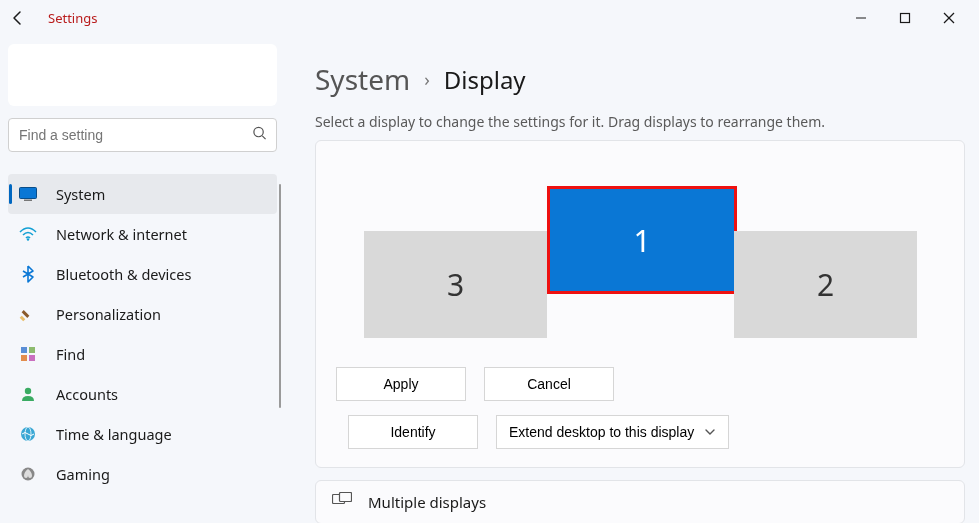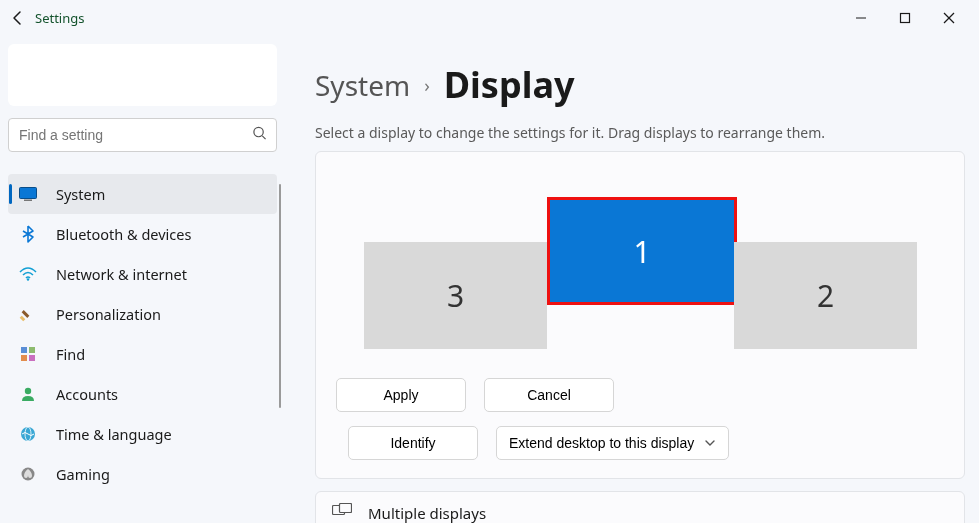--- a/index.html
+++ b/index.html
@@ -18,23 +18,23 @@
   align-items: center;
   padding: 0 4px;
 }
 .titlebar .back {
   width: 28px; height: 28px;
   display: flex; align-items: center; justify-content: center;
   cursor: pointer;
   border-radius: 4px;
 }
 .titlebar .title {
-  margin-left: 3px;
+  margin-left: 16px;
   font-size: 13px;
-  color: #14532d;
+  color: #b91c1c;
 }
 .win-controls {
   margin-left: auto;
   display: flex;
   gap: 24px;
   padding-right: 16px;
 }
 .win-controls span {
   width: 20px; height: 28px;
   display: flex; align-items: center; justify-content: center;
@@ -129,22 +129,22 @@
 .breadcrumb .crumb-parent {
   font-size: 28px;
   font-weight: 400;
   color: #555;
 }
 .breadcrumb .chev {
   color: #777;
   font-size: 18px;
 }
 .breadcrumb .crumb-current {
-  font-size: 36px;
-  font-weight: 700;
+  font-size: 24px;
+  font-weight: 400;
 }
 .subtitle {
   color: #5a5a5a;
   font-size: 14px;
   margin-bottom: 9px;
 }
 .arrange-card {
   background: #fbfbfd;
   border: 1px solid #e2e4e8;
   border-radius: 6px;
@@ -174,21 +174,21 @@
   display: flex;
   gap: 18px;
   margin-top: 8px;
 }
 .btn {
   height: 34px;
   min-width: 130px;
   padding: 0 16px;
   background: #fff;
   border: 1px solid #d6d6d6;
-  border-radius: 5px;
+  border-radius: 0;
   font-size: 14px;
   cursor: pointer;
   display: flex;
   align-items: center;
   justify-content: center;
   gap: 10px;
 }
 .dropdown {
   min-width: 226px;
   justify-content: space-between;
@@ -257,34 +257,34 @@
         <span class="icon">
             <svg width="18" height="14" viewBox="0 0 18 14">
               <rect x="0.5" y="0.5" width="17" height="11" rx="1" fill="#0a77d5" stroke="#0a4d88"></rect>
               <rect x="5" y="12.5" width="8" height="1.5" fill="#777"></rect>
             </svg>
           </span>
         <span>System</span>
       </div>
       <div class="nav-item">
         <span class="icon">
-            <svg width="14" height="18" viewBox="0 0 14 18">
-              <path d="M7 1 L7 17 L12 12 L2 6 M7 1 L12 6 L2 12" stroke="#0a77d5" stroke-width="1.6" fill="none" stroke-linejoin="round"></path>
-            </svg>
-          </span>
-        <span>Bluetooth &amp; devices</span>
-      </div>
-      <div class="nav-item">
-        <span class="icon">
             <svg width="18" height="14" viewBox="0 0 18 14">
               <path d="M1 5 Q9 -3 17 5 M4 8 Q9 3 14 8 M7 11 Q9 9 11 11" stroke="#13a0d4" stroke-width="1.6" fill="none"></path>
               <circle cx="9" cy="12.5" r="1.2" fill="#13a0d4"></circle>
             </svg>
           </span>
         <span>Network &amp; internet</span>
+      </div>
+      <div class="nav-item">
+        <span class="icon">
+            <svg width="14" height="18" viewBox="0 0 14 18">
+              <path d="M7 1 L7 17 L12 12 L2 6 M7 1 L12 6 L2 12" stroke="#0a77d5" stroke-width="1.6" fill="none" stroke-linejoin="round"></path>
+            </svg>
+          </span>
+        <span>Bluetooth &amp; devices</span>
       </div>
       <div class="nav-item">
         <span class="icon">
             <svg width="18" height="18" viewBox="0 0 18 18">
               <rect x="2" y="11" width="3" height="5" fill="#e9be6a" transform="rotate(-45 3.5 13.5)"></rect>
               <rect x="5" y="5" width="3" height="8" fill="#8a5a2a" transform="rotate(-45 6.5 9)"></rect>
             </svg>
           </span>
         <span>Personalization</span>
       </div>

